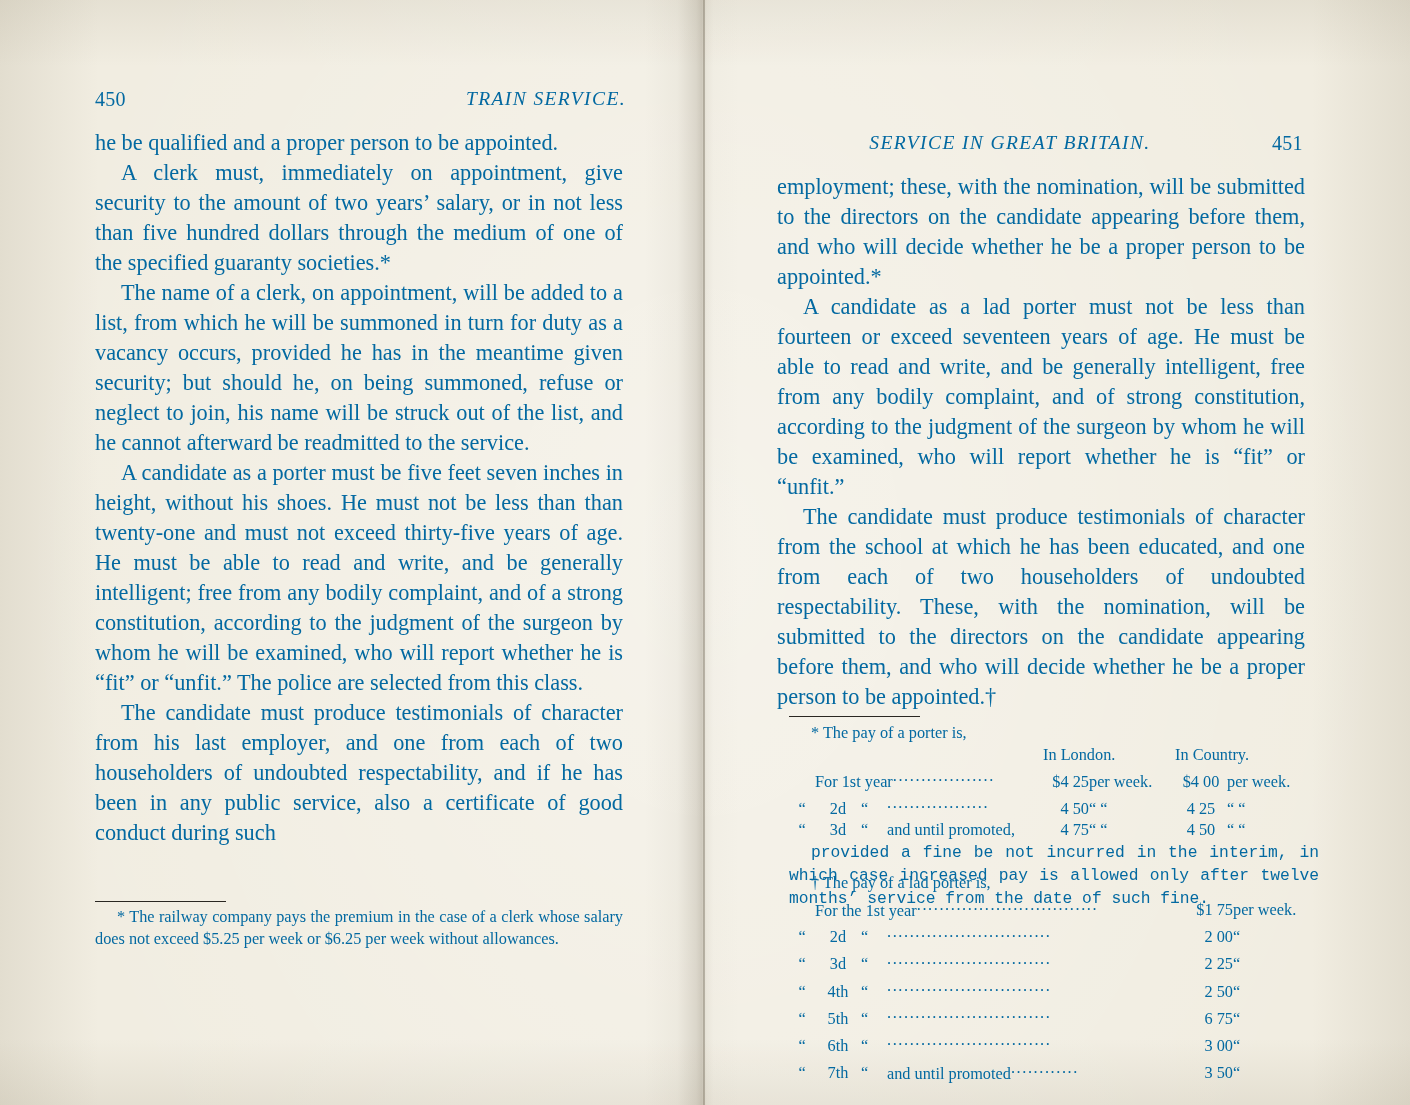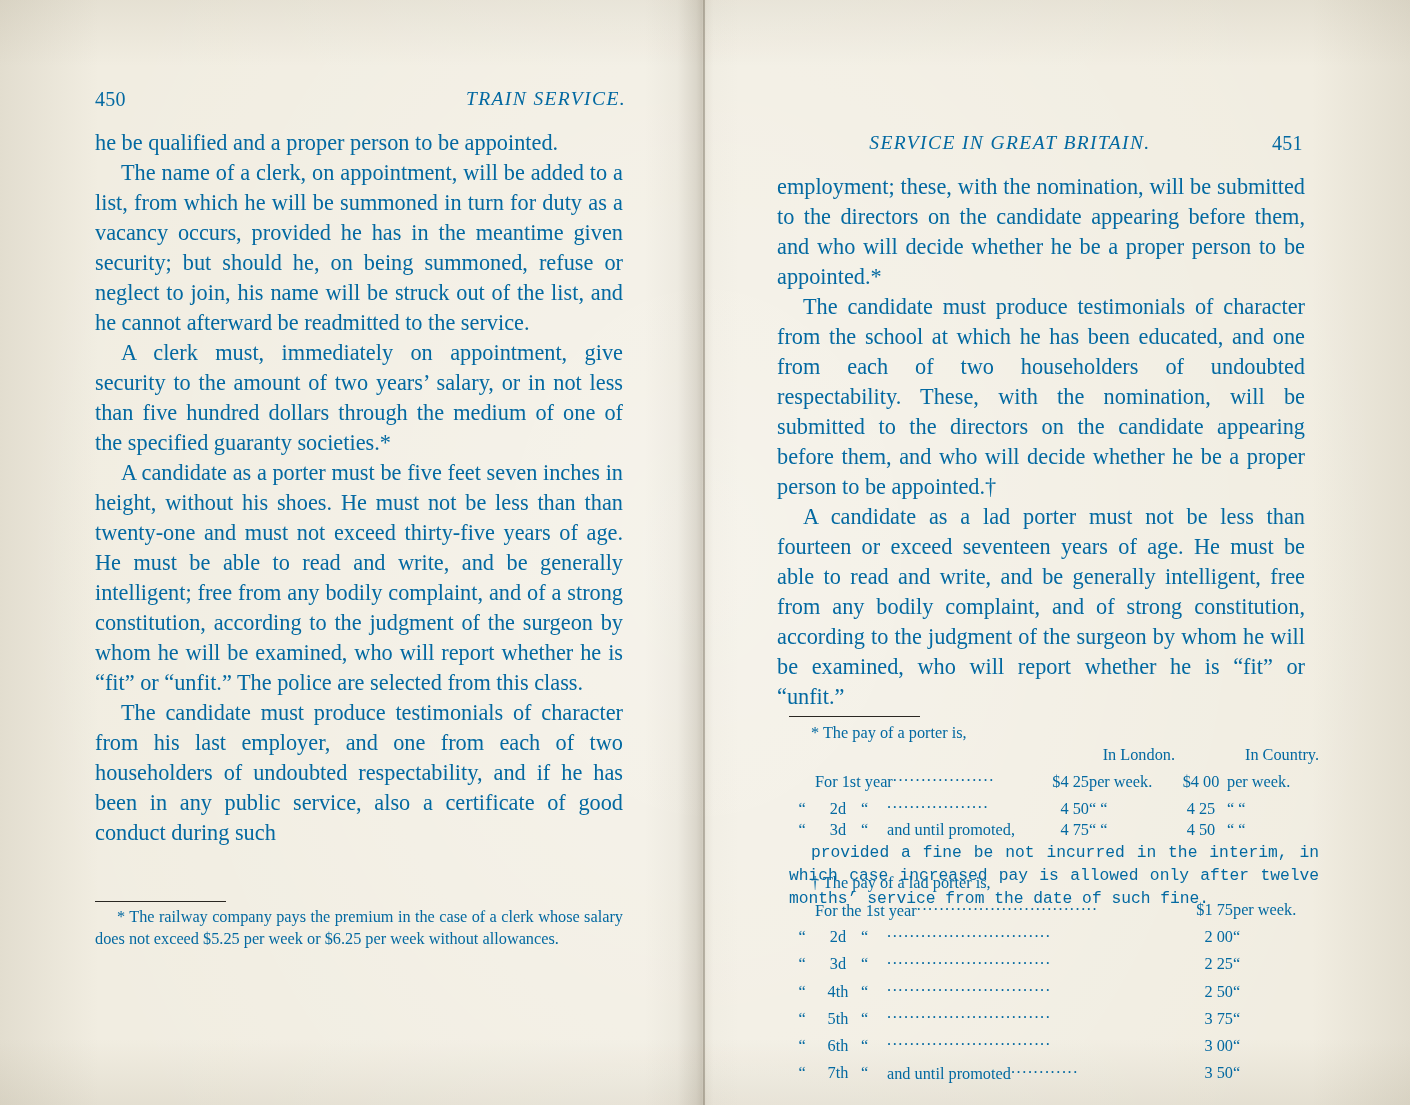--- a/index.html
+++ b/index.html
@@ -137,21 +137,21 @@
     line-height: 21.6px;
     width: 100%;
     border-collapse: collapse;
     white-space: nowrap;
   }
   .paytable td {
     padding: 0;
     vertical-align: baseline;
   }
   .pt-head td {
-    text-align: right;
+    text-align: left;
     padding-bottom: 0px;
   }
   .c-qm    { width: 26px; text-align: center; }
   .c-ord   { width: 46px; text-align: center; }
   .c-qm2   { width: 26px; text-align: left; }
   .c-lead  { text-align: left; overflow: hidden; }
   .c-amt   { width: 46px; text-align: right; padding-left: 4px; }
   .c-unit  { width: 86px; text-align: left; padding-left: 5px; }
   .c-amt2  { width: 52px; text-align: center; padding-left: 10px; }
   .c-unit2 { width: 92px; text-align: left; padding-left: 5px; }
@@ -182,22 +182,22 @@
   <div id="paper-texture"></div>
 
   <div id="left-page" class="page-col">
 
     <div class="running-head rh-folio" id="lh-folio">450</div>
 
     <div class="running-head rh-title" id="lh-title">TRAIN SERVICE.</div>
 
     <div class="textblock" id="left-body">
       <p class="noindent">he be qualified and a proper person to be appointed.</p>
+      <p>A clerk must, immediately on appointment, give security to the amount of two years’ salary, or in not less than five hundred dollars through the medium of one of the specified guaranty societies.*</p>
       <p>The name of a clerk, on appointment, will be added to a list, from which he will be summoned in turn for duty as a vacancy occurs, provided he has in the meantime given security; but should he, on being summoned, refuse or neglect to join, his name will be struck out of the list, and he cannot afterward be readmitted to the service.</p>
-      <p>A clerk must, immediately on appointment, give security to the amount of two years’ salary, or in not less than five hundred dollars through the medium of one of the specified guaranty societies.*</p>
       <p>A candidate as a porter must be five feet seven inches in height, without his shoes.  He must not be less than than twenty-one and must not exceed thirty-five years of age.  He must be able to read and write, and be generally intelligent; free from any bodily complaint, and of a strong constitution, according to the judgment of the surgeon by whom he will be examined, who will report whether he is “fit” or “unfit.”  The police are selected from this class.</p>
       <p>The candidate must produce testimonials of character from his last employer, and one from each of two householders of undoubted respectability, and if he has been in any public service, also a certificate of good conduct during such</p>
     </div>
 
     <div class="fn-rule" id="left-fn-rule"></div>
 
     <div class="footnote" id="left-fn">
       <p>* The railway company pays the premium in the case of a clerk whose salary does not exceed $5.25 per week or $6.25 per week without allowances.</p>
     </div>
   </div>
@@ -206,22 +206,22 @@
   <div id="gutter-line"></div>
 
   <div id="right-page" class="page-col">
 
     <div class="running-head rh-title" id="rh-title">SERVICE IN GREAT BRITAIN.</div>
 
     <div class="running-head rh-folio" id="rh-folio">451</div>
 
     <div class="textblock" id="right-body">
       <p class="noindent">employment; these, with the nomination, will be submitted to the directors on the candidate appearing before them, and who will decide whether he be a proper person to be appointed.*</p>
+      <p>A candidate as a lad porter must not be less than fourteen or exceed seventeen years of age. He must be able to read and write, and be generally intelligent, free from any bodily complaint, and of strong constitution, according to the judgment of the surgeon by whom he will be examined, who will report whether he is “fit” or “unfit.”</p>
       <p>The candidate must produce testimonials of character from the school at which he has been educated, and one from each of two householders of undoubted respectability.  These, with the nomination, will be submitted to the directors on the candidate appearing before them, and who will decide whether he be a proper person to be appointed.†</p>
-      <p>A candidate as a lad porter must not be less than fourteen or exceed seventeen years of age. He must be able to read and write, and be generally intelligent, free from any bodily complaint, and of strong constitution, according to the judgment of the surgeon by whom he will be examined, who will report whether he is “fit” or “unfit.”</p>
     </div>
 
     <div class="fn-rule" id="right-fn-rule-a"></div>
 
     <div class="footnote" id="right-fn-a">
       <p>* The pay of a porter is,</p>
 
       <table class="paytable">
         <tbody>
           <tr class="pt-head">
@@ -299,21 +299,21 @@
             <td class="c-qm2">“</td>
             <td class="c-lead"><span class="dots">.............................</span></td>
             <td class="c-amt">2 50</td>
             <td class="c-unit">“</td>
           </tr>
           <tr>
             <td class="c-qm">“</td>
             <td class="c-ord">5th</td>
             <td class="c-qm2">“</td>
             <td class="c-lead"><span class="dots">.............................</span></td>
-            <td class="c-amt">3 75</td>
+            <td class="c-amt">6 75</td>
             <td class="c-unit">“</td>
           </tr>
           <tr>
             <td class="c-qm">“</td>
             <td class="c-ord">6th</td>
             <td class="c-qm2">“</td>
             <td class="c-lead"><span class="dots">.............................</span></td>
             <td class="c-amt">3 00</td>
             <td class="c-unit">“</td>
           </tr>

